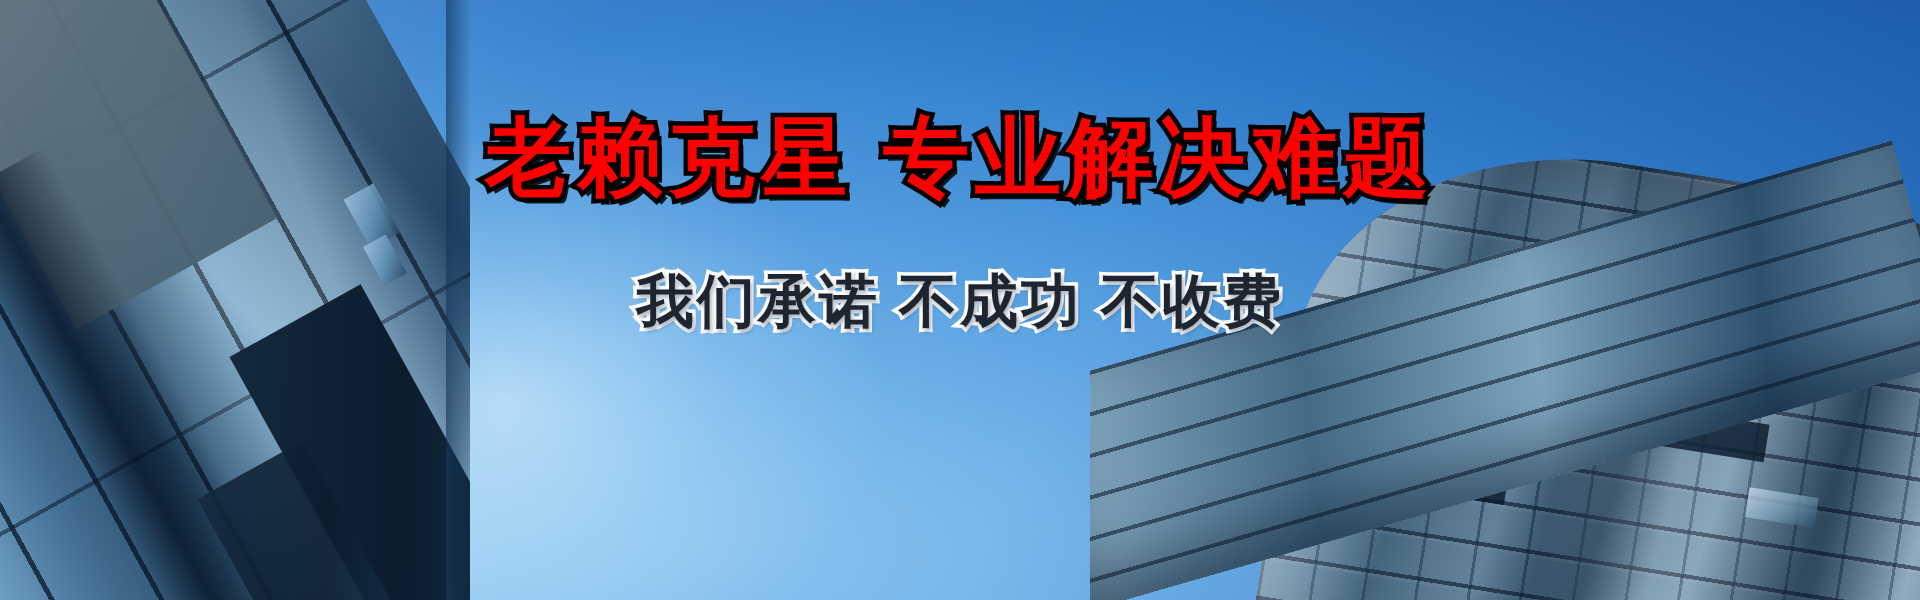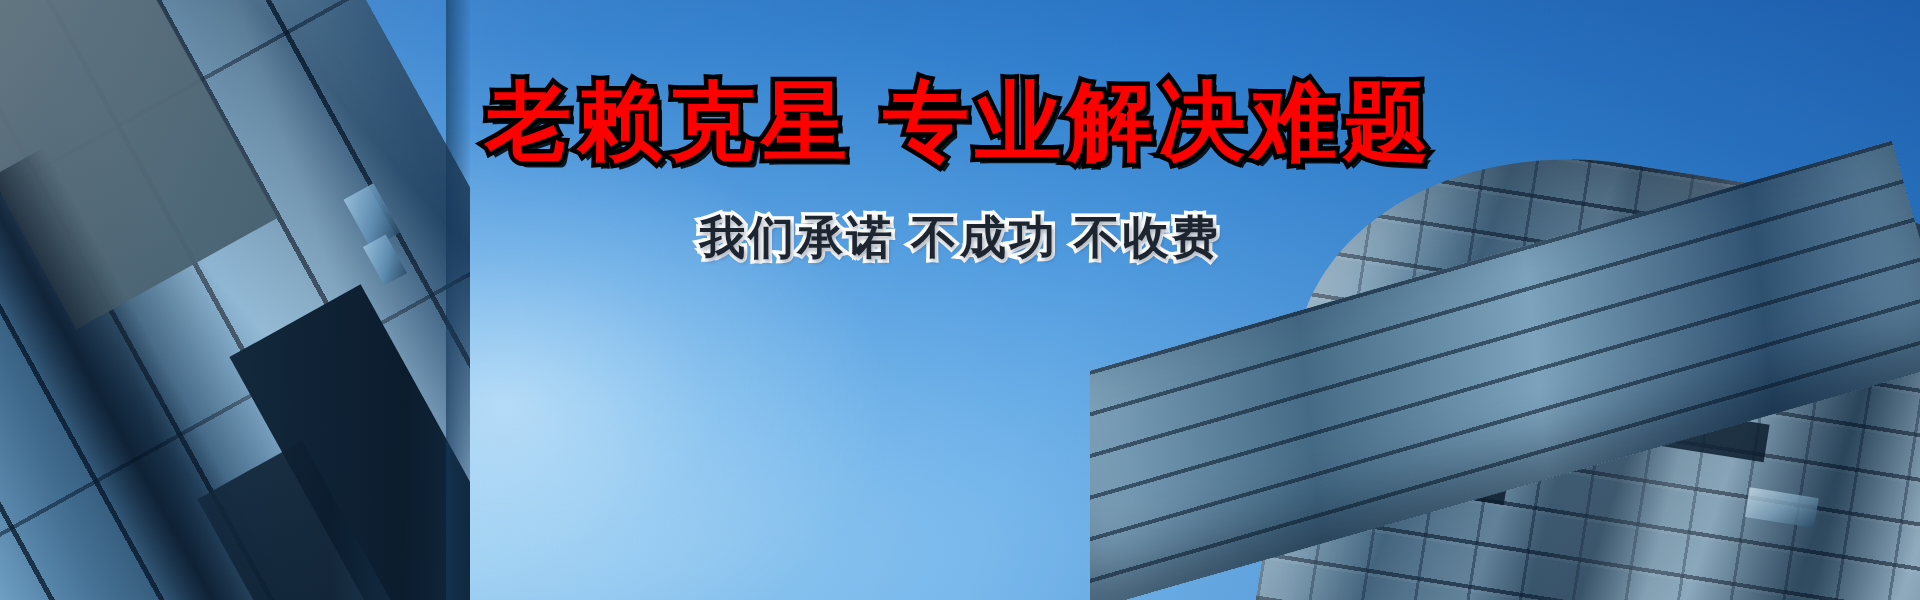--- a/index.html
+++ b/index.html
@@ -154,21 +154,21 @@
     position:absolute;
     background:linear-gradient(135deg,#12283c,#0a1a2a);
     opacity:.85;
   }
 
   
   .content{
     position:absolute;inset:0;
     display:flex;flex-direction:column;
     align-items:center;
-    padding-top:78px;
+    padding-top:114px;
     box-sizing:border-box;
   }
 
   .headline{
     font-size:86px;
     font-weight:bold;
     line-height:1;
     letter-spacing:6px;
     color:#FF0000;
     white-space:nowrap;
@@ -185,22 +185,22 @@
     line-height:1;
     letter-spacing:3px;
     color:#1111CC;
     white-space:nowrap;
     -webkit-text-stroke:11px #ffffff;
     paint-order:stroke fill;
     text-shadow:3px 4px 5px rgba(10,30,60,.45);
   }
 
   .promise{
-    margin-top:50px;
-    font-size:46px;
+    margin-top:72px;
+    font-size:58px;
     font-weight:bold;
     line-height:1;
     letter-spacing:3px;
     color:#1d2630;
     white-space:nowrap;
     -webkit-text-stroke:7px #ffffff;
     paint-order:stroke fill;
     text-shadow:2px 3px 4px rgba(10,30,60,.35);
   }
 </style>

